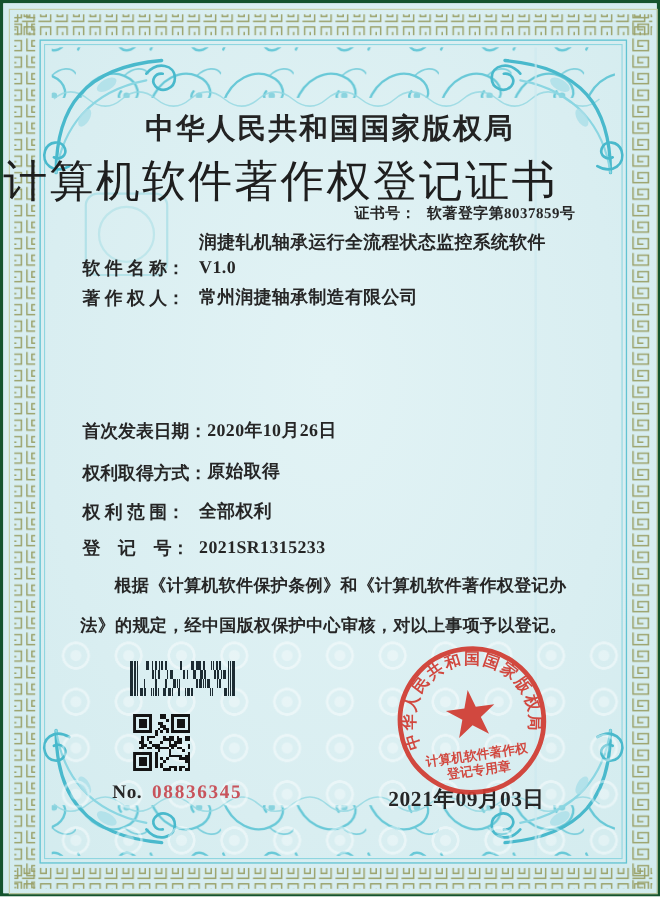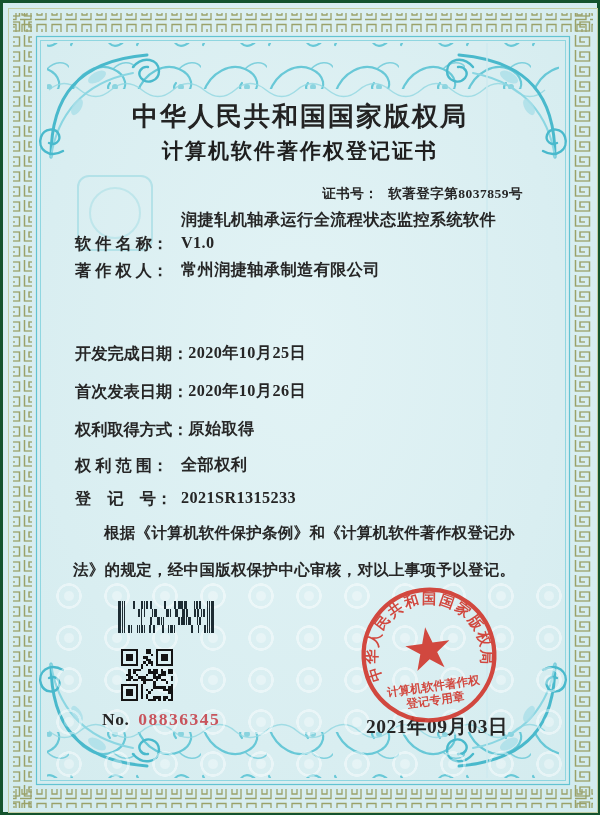--- a/index.html
+++ b/index.html
@@ -4,32 +4,32 @@
 <style>
   html,body{margin:0;padding:0;background:#ffffff;}
   .stage{position:relative;width:600px;height:815px;background:#14532d;overflow:hidden;
          font-family:"Liberation Serif","DejaVu Serif",serif;color:#262626;}
   .cert{position:absolute;inset:3px;background:#d9eef1;
         background-image:radial-gradient(ellipse at 50% 42%, #e2f3f5 0%, #d9eef1 62%, #d2ebee 100%);}
   .abs{position:absolute;}
   
   .t-authority{left:0;top:96px;width:100%;text-align:center;font-size:26px;font-weight:bold;
                letter-spacing:2px;color:#232323;}
-  .t-title{left:0;top:134px;width:100%;text-align:center;font-size:21px;font-weight:bold;
+  .t-title{left:0;top:134px;width:100%;font-size:40px;font-weight:normal;
            letter-spacing:2px;color:#1e1e1e;}
   .cert-no{right:74px;top:182px;font-size:13.5px;font-weight:bold;letter-spacing:.5px;}
   .cert-no .lbl{margin-right:10px;}
   .row{left:72px;width:478px;display:flex;align-items:flex-end;font-size:16.2px;font-weight:bold;}
   .row .label{flex:0 0 106px;white-space:nowrap;}
   .row .value{flex:1;line-height:23px;letter-spacing:.4px;}
   .statement{left:70px;top:511px;width:462px;font-size:15.5px;font-weight:bold;line-height:37px;
              text-indent:2em;letter-spacing:.3px;}
   .serial{left:99px;top:706px;font-size:17.5px;font-weight:bold;letter-spacing:.5px;}
   .serial .num{color:#c8545c;margin-left:9px;letter-spacing:1.5px;}
-  .issue-date{left:363px;top:710px;font-size:19.5px;font-weight:bold;letter-spacing:.5px;z-index:5;}
+  .issue-date{left:350px;top:710px;font-size:19.5px;font-weight:bold;letter-spacing:.5px;z-index:5;}
   
   .frame-svg{left:0;top:0;width:600px;height:815px;pointer-events:none;}
   .barcode{left:115px;top:598px;width:96px;height:32px;}
   .qr{left:118px;top:646px;width:52px;height:52px;}
   .seal{left:356px;top:582px;width:140px;height:140px;z-index:6;opacity:.92;
         transform:rotate(-8deg);}
   .wm-square{left:74px;top:172px;width:72px;height:72px;border:2px solid rgba(126,207,220,.42);
              border-radius:12px;}
   .wm-square .inner{position:absolute;inset:10px;border:2px solid rgba(126,207,220,.30);border-radius:50%;}
   .wm-rings{left:42px;top:572px;width:518px;height:210px;opacity:.6;
@@ -116,24 +116,20 @@
   <div class="abs row" style="top:206px">
     <span class="label">软 件 名 称：</span>
     <span class="value">
       <span style="display:block">润捷轧机轴承运行全流程状态监控系统软件</span>
       <span style="display:block">V1.0</span>
     </span>
   </div>
   <div class="abs row" style="top:256px">
     <span class="label">著 作 权 人：</span>
     <span class="value">常州润捷轴承制造有限公司</span>
-  </div>
-  <div class="abs row" style="top:339px">
-    <span class="label">开发完成日期：</span>
-    <span class="value">2020年10月25日</span>
   </div>
   <div class="abs row" style="top:377px">
     <span class="label">首次发表日期：</span>
     <span class="value">2020年10月26日</span>
   </div>
   <div class="abs row" style="top:415px">
     <span class="label">权利取得方式：</span>
     <span class="value">原始取得</span>
   </div>
   <div class="abs row" style="top:451px">

